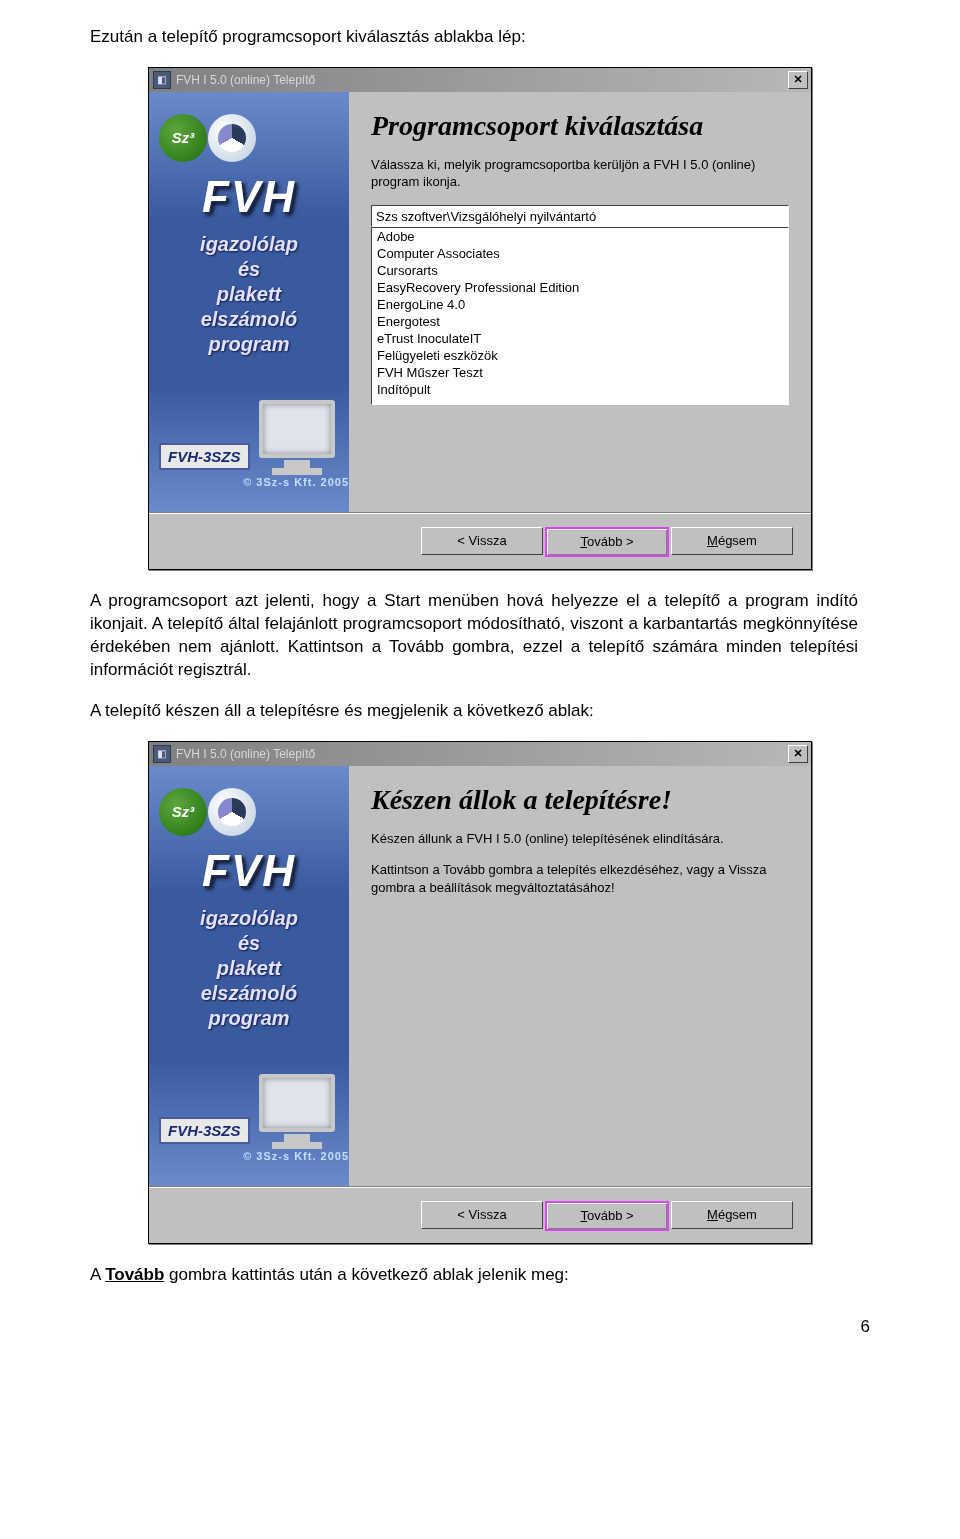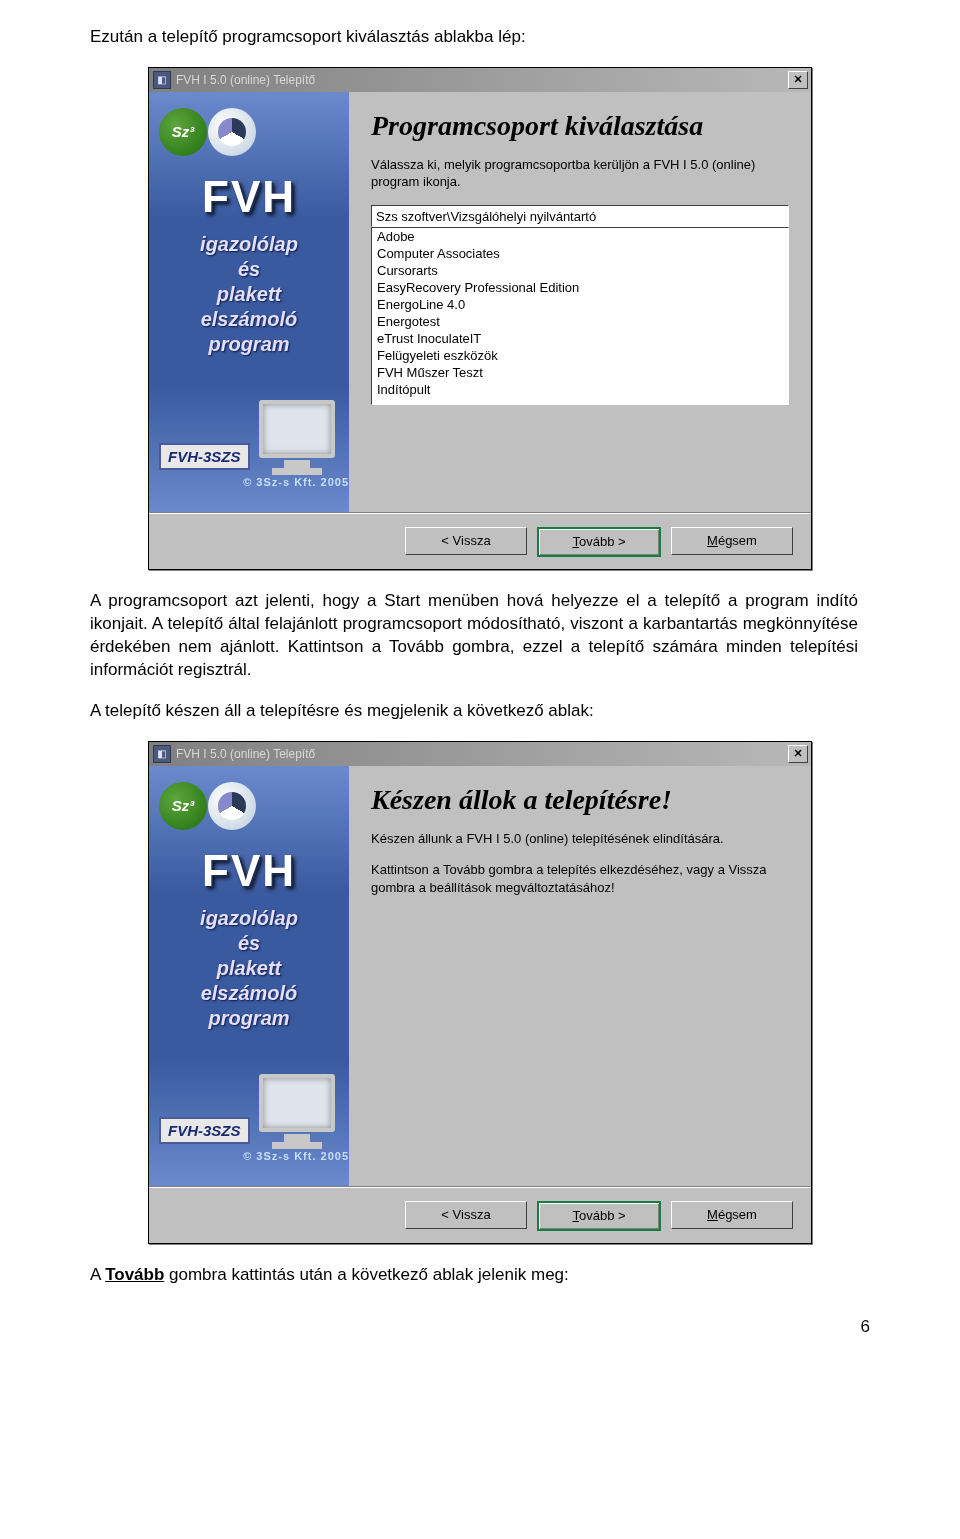--- a/index.html
+++ b/index.html
@@ -81,21 +81,21 @@
     overflow: hidden;
   }
   .sidebar .logo-area {
     position: absolute;
     top: 10px;
     left: 10px;
     width: 180px;
     height: 60px;
     display: flex;
     gap: 1px;
-    align-items: center;
+    align-items: flex-end;
   }
   .sidebar .logo-circle1 {
     width: 48px;
     height: 48px;
     border-radius: 50%;
     background: radial-gradient(circle at 35% 35%, #5da63c, #1f6e0e);
     display: flex;
     align-items: center;
     justify-content: center;
     color: #fff;
@@ -117,20 +117,21 @@
     border-radius: 50%;
     background: conic-gradient(#2a3a58 0 120deg, #fff 120deg 240deg, #88c 240deg 360deg);
   }
   .sidebar .fvh {
     position: absolute;
     top: 80px;
     left: 0;
     width: 100%;
     text-align: center;
     font-size: 44px;
+    font-style: italic;
     letter-spacing: 2px;
     color: #fff;
     text-shadow: 2px 2px 0 #1a2a50, 3px 3px 4px #000;
   }
   .sidebar .subtext {
     position: absolute;
     top: 140px;
     left: 0;
     width: 100%;
     text-align: center;
@@ -259,40 +260,40 @@
     border-left: 1px solid #fff;
     border-right: 1px solid #404040;
     border-bottom: 1px solid #404040;
   }
   .button-row {
     border-top: 1px solid #808080;
     box-shadow: 0 1px 0 #fff inset;
     padding: 14px 18px 12px 0;
     display: flex;
     justify-content: flex-end;
-    gap: 10px;
+    gap: 2px;
     background: #c0c0c0;
   }
   .win-button {
     min-width: 100px;
     height: 26px;
     background: #c0c0c0;
     border-top: 1px solid #fff;
     border-left: 1px solid #fff;
     border-right: 1px solid #404040;
     border-bottom: 1px solid #404040;
     font-size: 13px;
     cursor: pointer;
     padding: 0 10px;
     display: flex;
     align-items: center;
     justify-content: center;
   }
   .win-button.default {
-    border: 2px solid #15803d;
+    border: 2px solid #d946ef;
     box-shadow: inset 1px 1px 0 #fff, inset -1px -1px 0 #808080;
   }
   .win-button .ul {
     text-decoration: underline;
   }
   .page-num {
     text-align: right;
     font-size: 17px;
     margin-top: 30px;
   }

